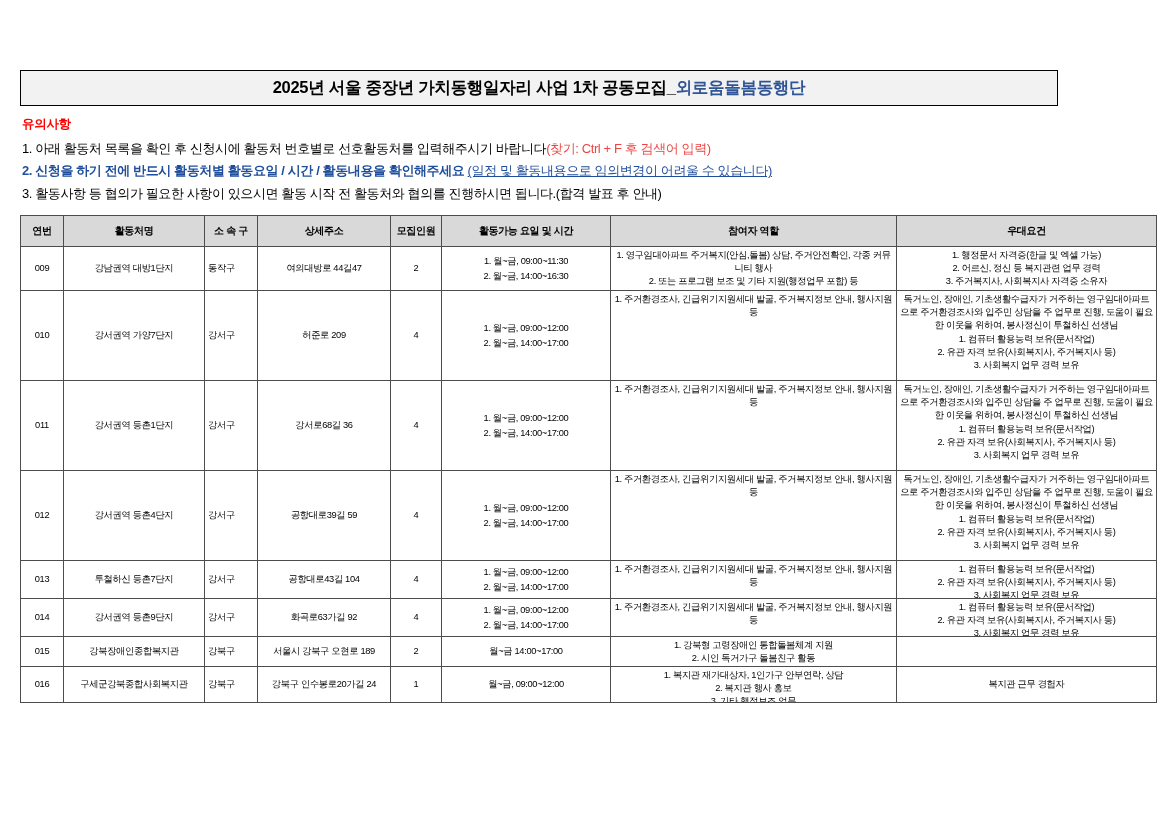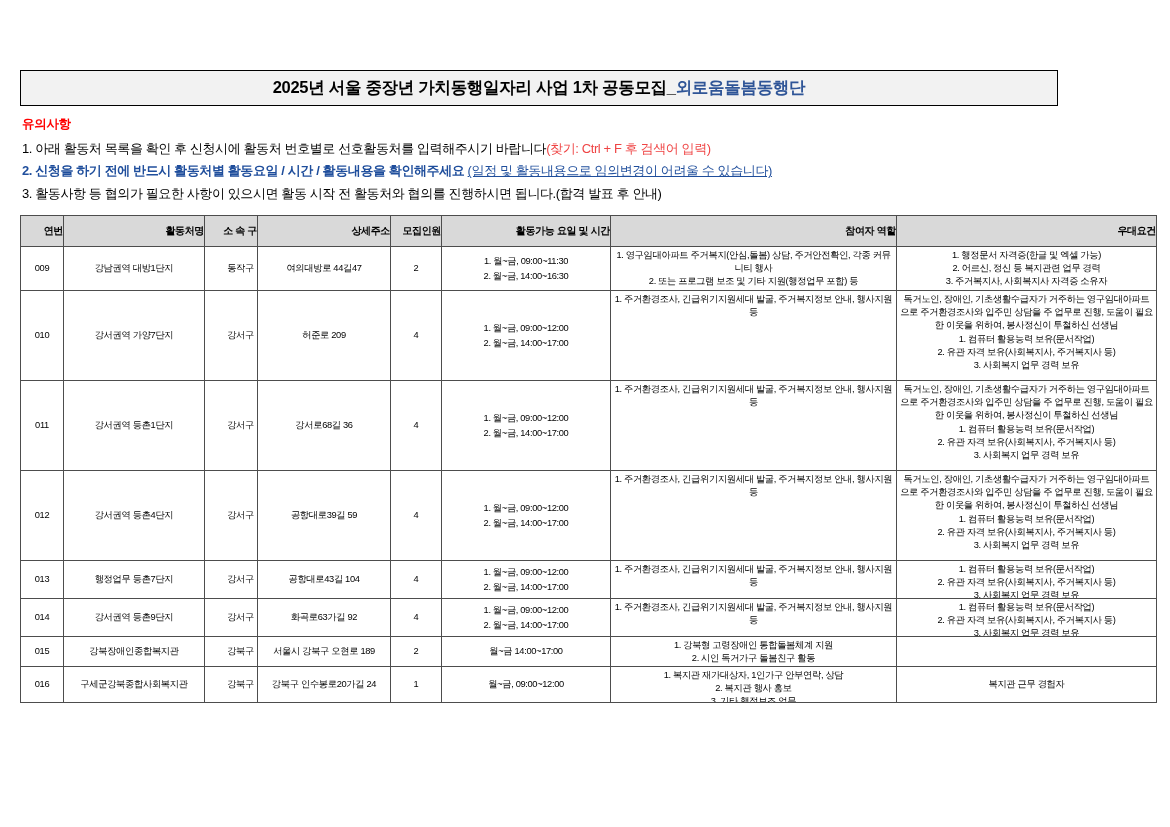--- a/index.html
+++ b/index.html
@@ -88,28 +88,28 @@
     vertical-align: middle;
     font-size: 9.3px;
     letter-spacing: -0.35px;
     line-height: 1.42;
     overflow: hidden;
   }
   table.grid thead th {
     background: #d9d9d9;
     font-weight: bold;
     height: 30px;
-    text-align: right;
+    text-align: center;
     font-size: 10px;
   }
 
   
   .c-no    { width: 42px;  text-align: center; }
   .c-name  { width: 140px; text-align: center; }
-  .c-gu    { width: 52px;  text-align: right; }
+  .c-gu    { width: 52px;  text-align: left; }
   .c-addr  { width: 132px; text-align: center; }
   .c-cnt   { width: 50px;  text-align: center; }
   .c-time  { width: 168px; text-align: center; }
   .c-role  { width: 285px; text-align: left; }
   .c-pref  { width: 259px; text-align: center; }
 
   .cellwrap {
     position: relative;
     padding: 2px 3px;
     box-sizing: border-box;
@@ -309,21 +309,21 @@
               <div>2. 유관 자격 보유(사회복지사, 주거복지사 등)</div>
               <div>3. 사회복지 업무 경력 보유</div>
             </div>
           </td>
         </tr>
         <tr style="height: 38px;">
           <td class="c-no">
             <div class="cellwrap">013</div>
           </td>
           <td class="c-name">
-            <div class="cellwrap">행정업무 등촌7단지</div>
+            <div class="cellwrap">투철하신 등촌7단지</div>
           </td>
           <td class="c-gu">
             <div class="cellwrap">강서구</div>
           </td>
           <td class="c-addr">
             <div class="cellwrap">공항대로43길 104</div>
           </td>
           <td class="c-cnt">
             <div class="cellwrap">4</div>
           </td>

